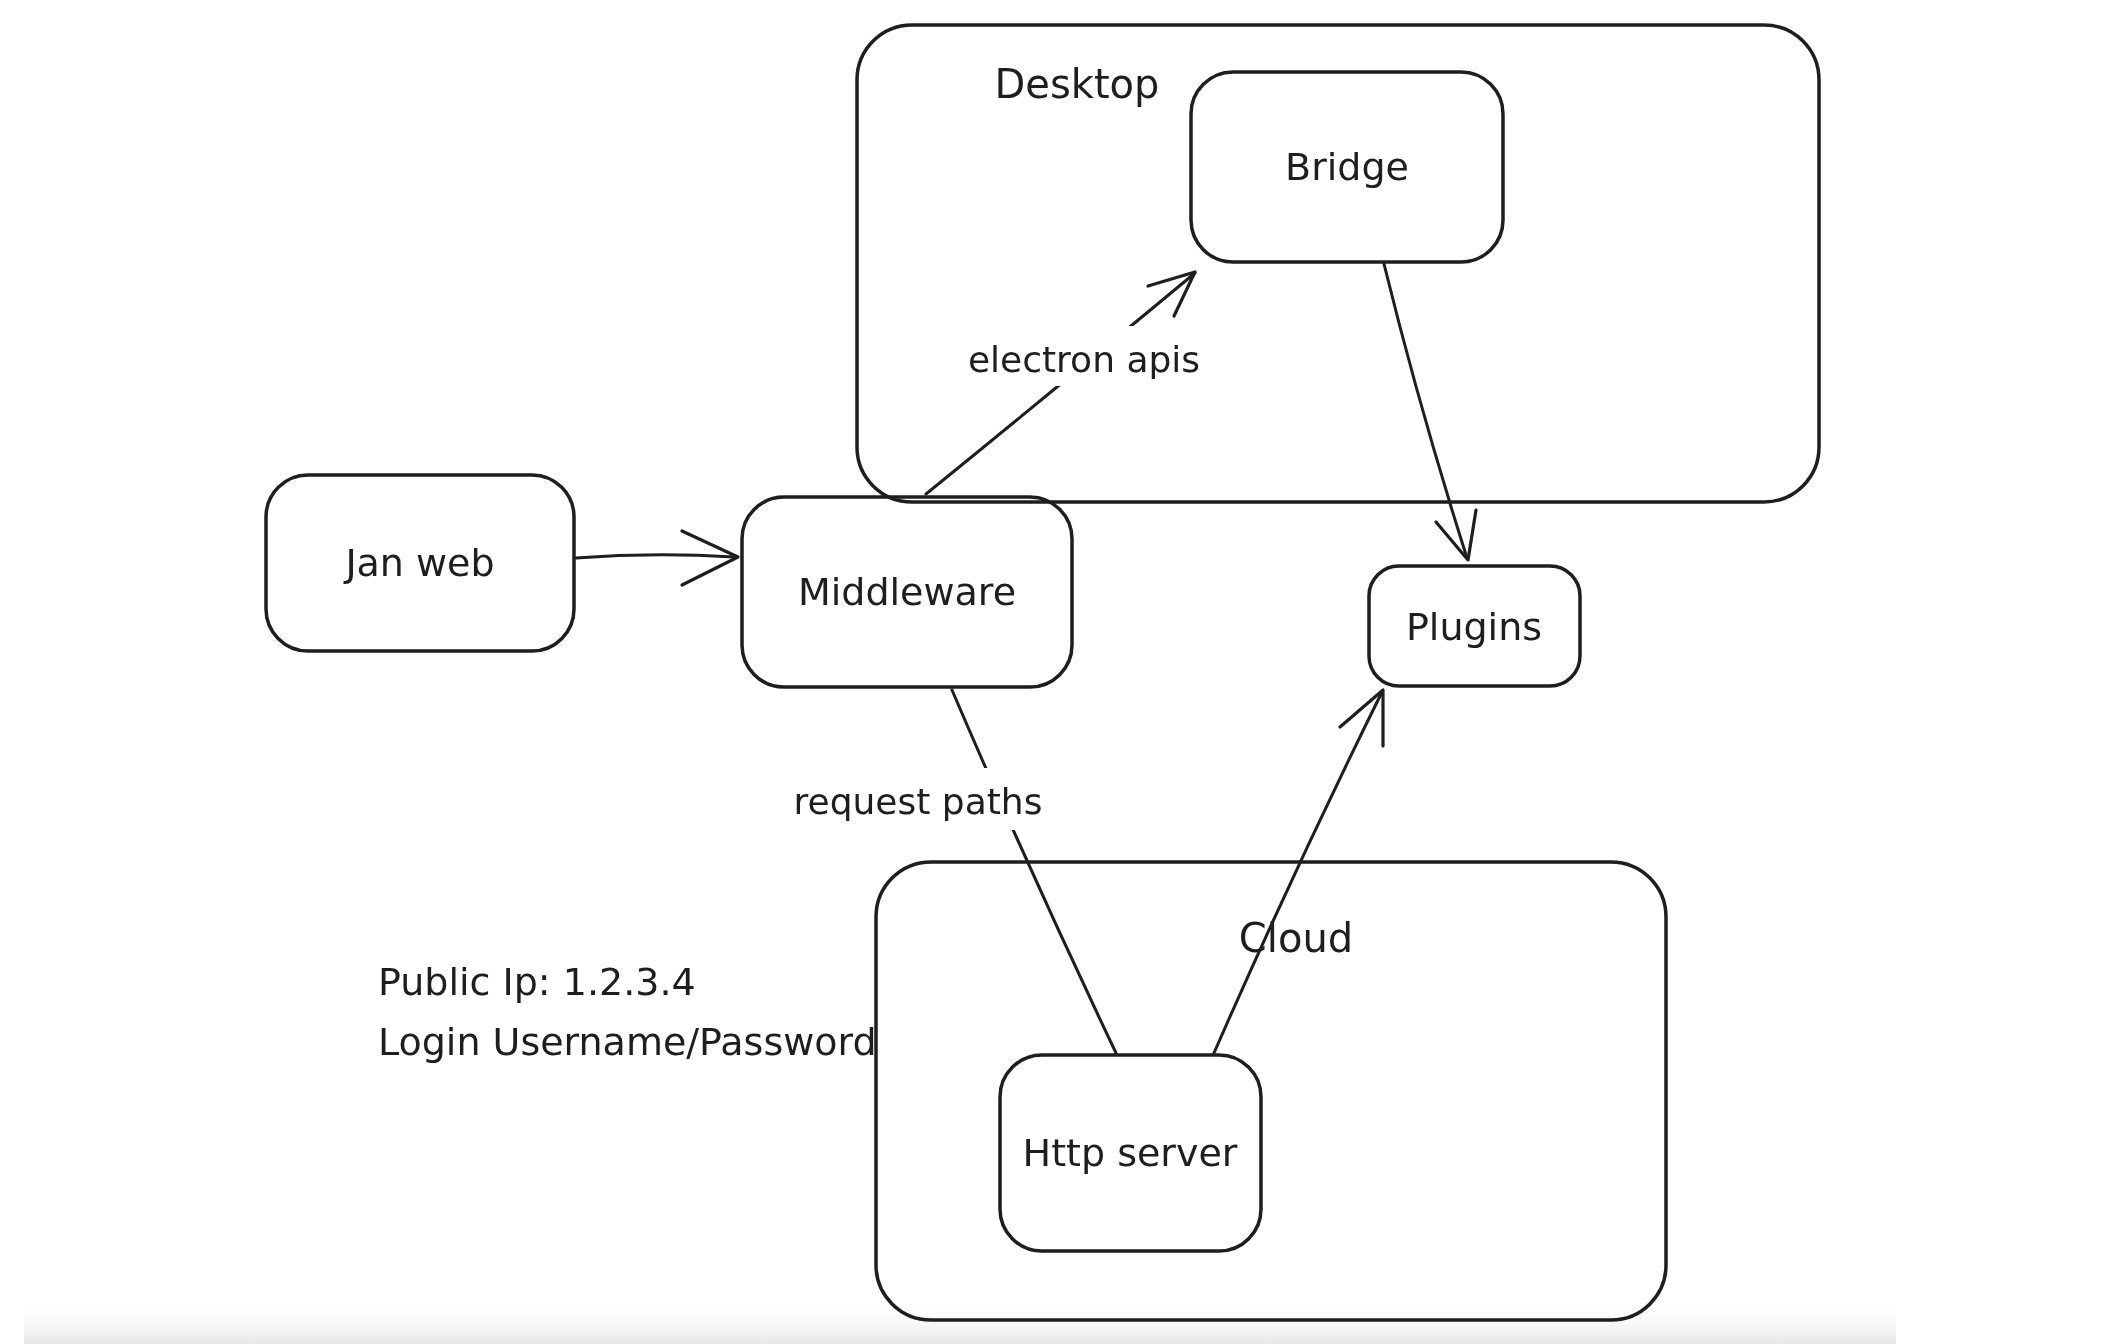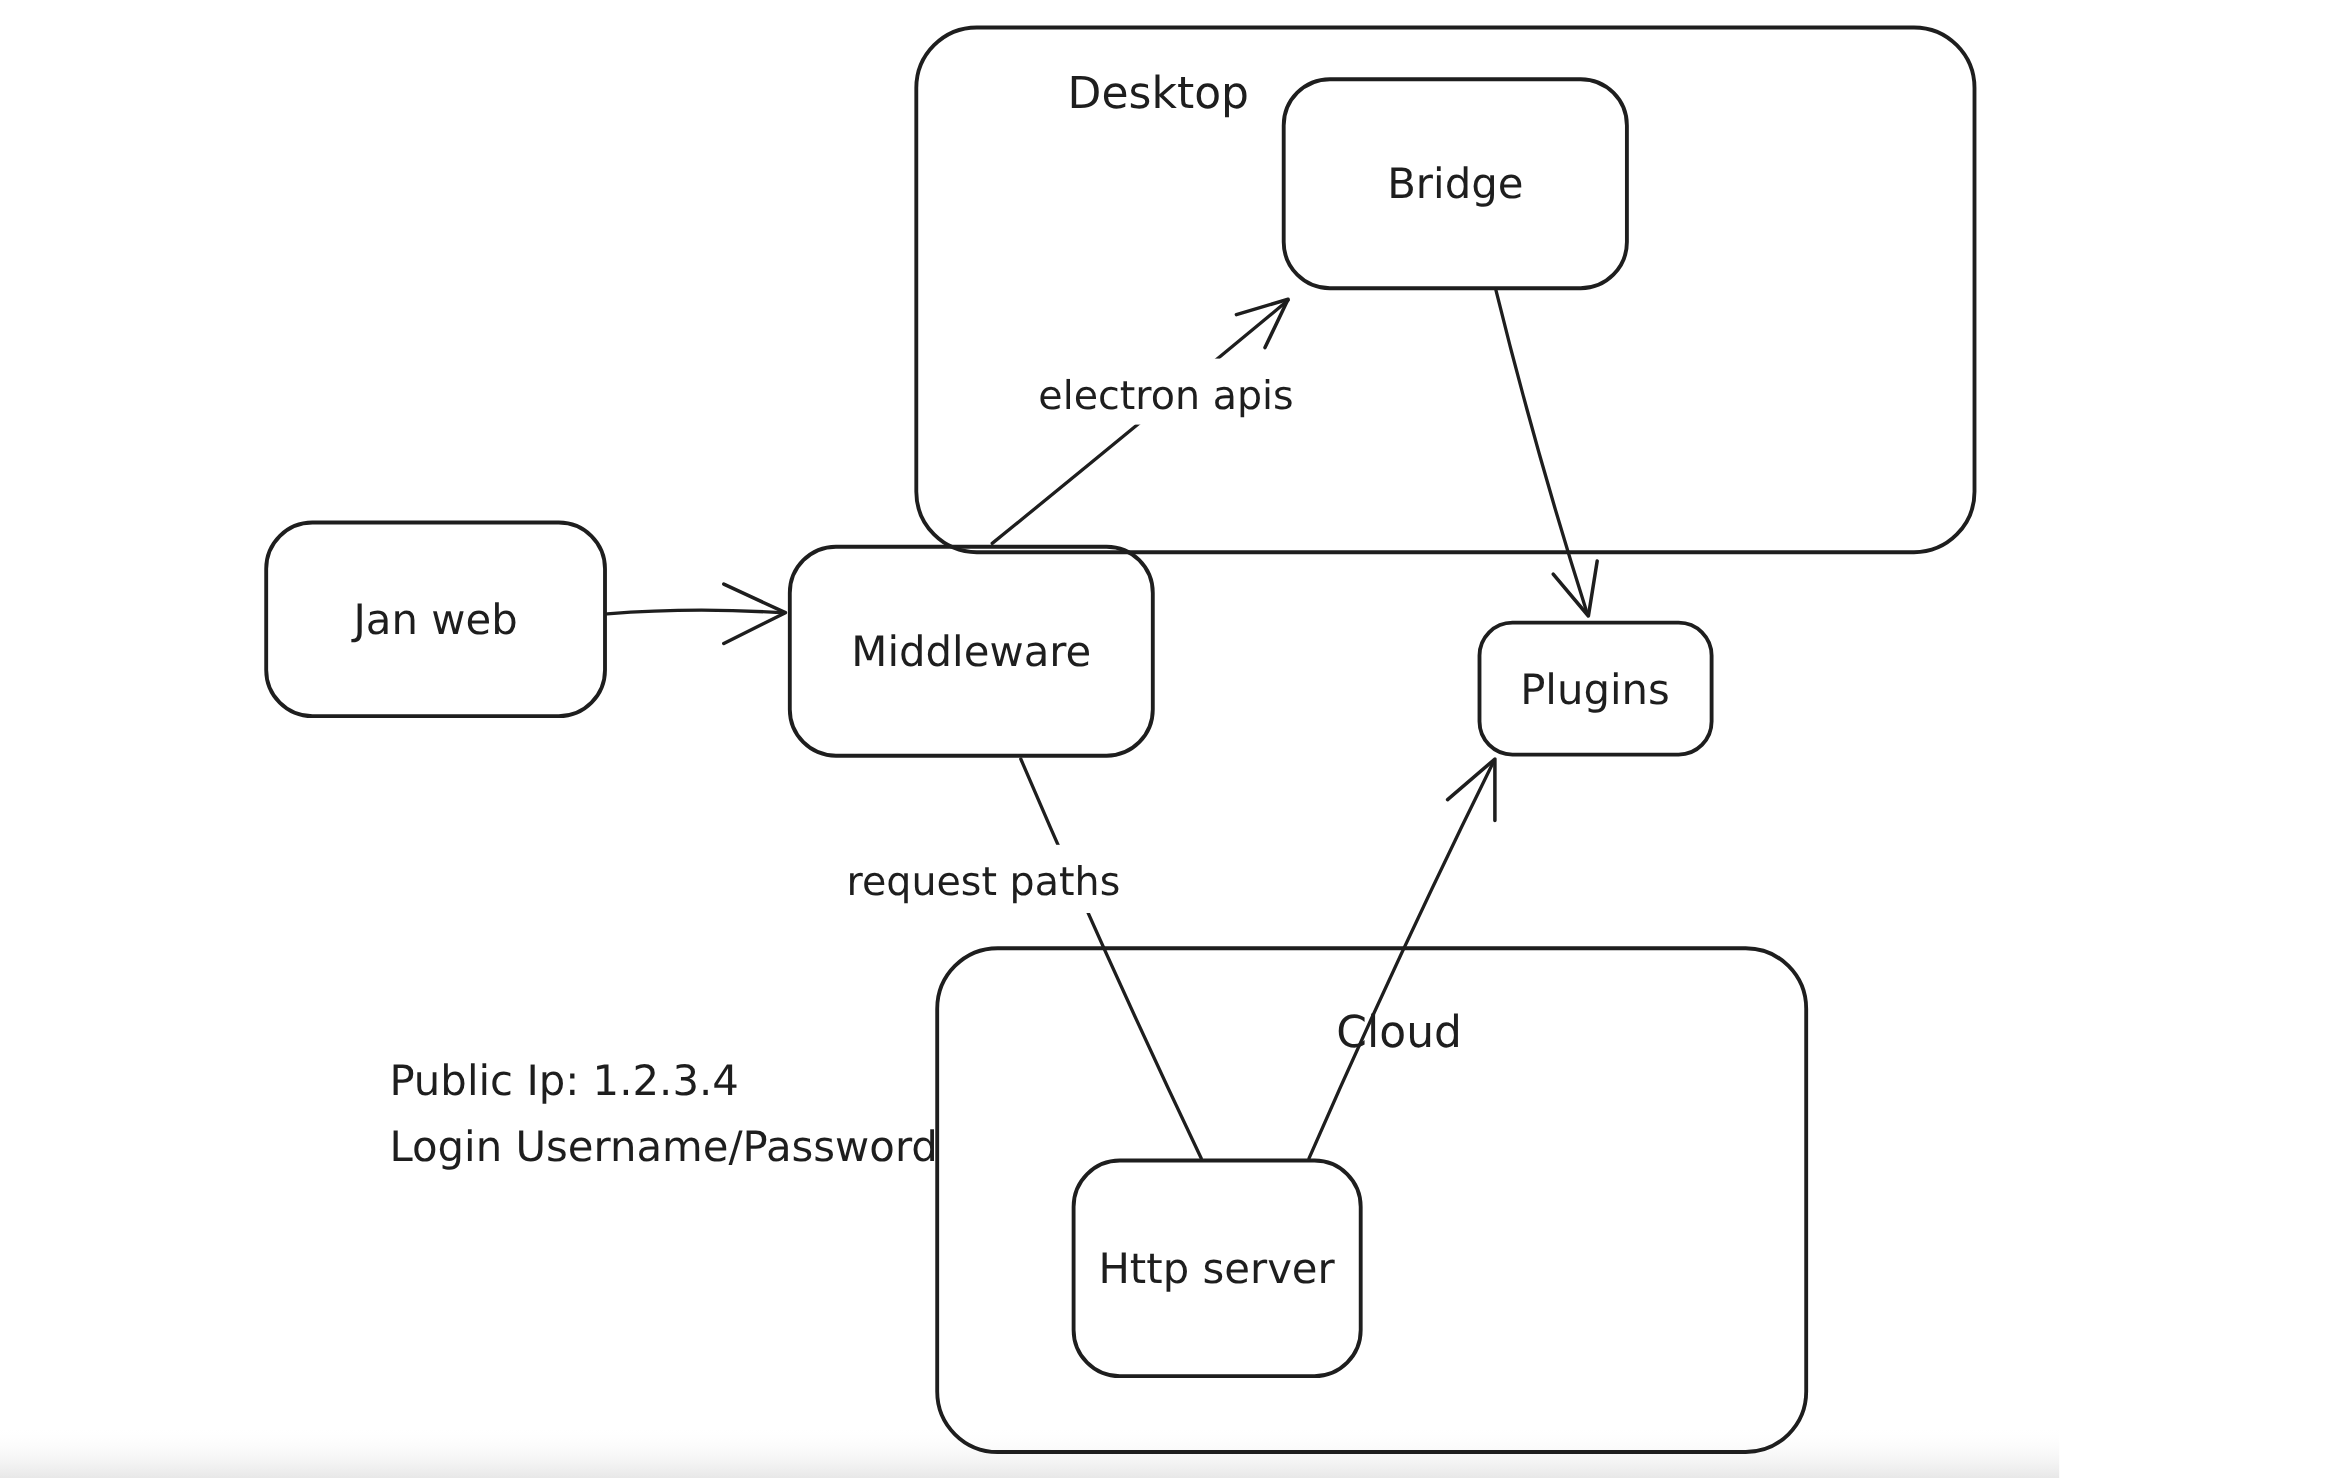--- a/index.html
+++ b/index.html
@@ -6,20 +6,21 @@
     margin: 0;
     padding: 0;
     background: #ffffff;
   }
   .stage {
     position: relative;
     width: 1872px;
     height: 1344px;
     background: var(--bg, #ffffff);
     overflow: hidden;
+    padding-left: 24px;
   }
   svg.diagram {
     display: block;
     width: 2124px;
     height: 1344px;
     color: var(--stroke, #1e1e1e);
     font-family: "DejaVu Sans", sans-serif;
   }
   .shape {
     fill: none;

